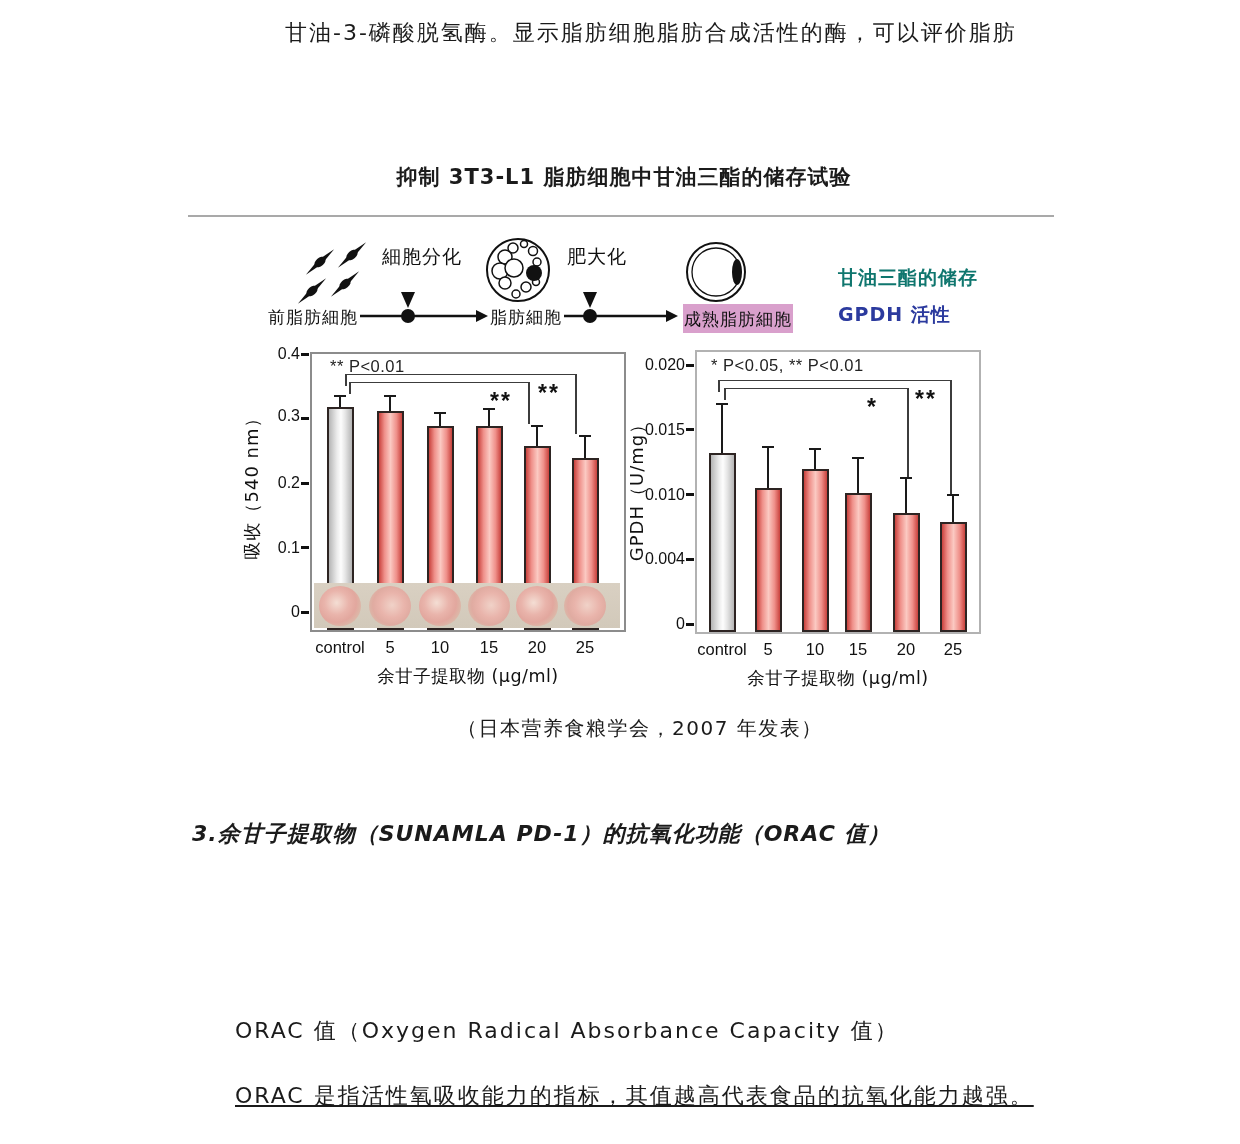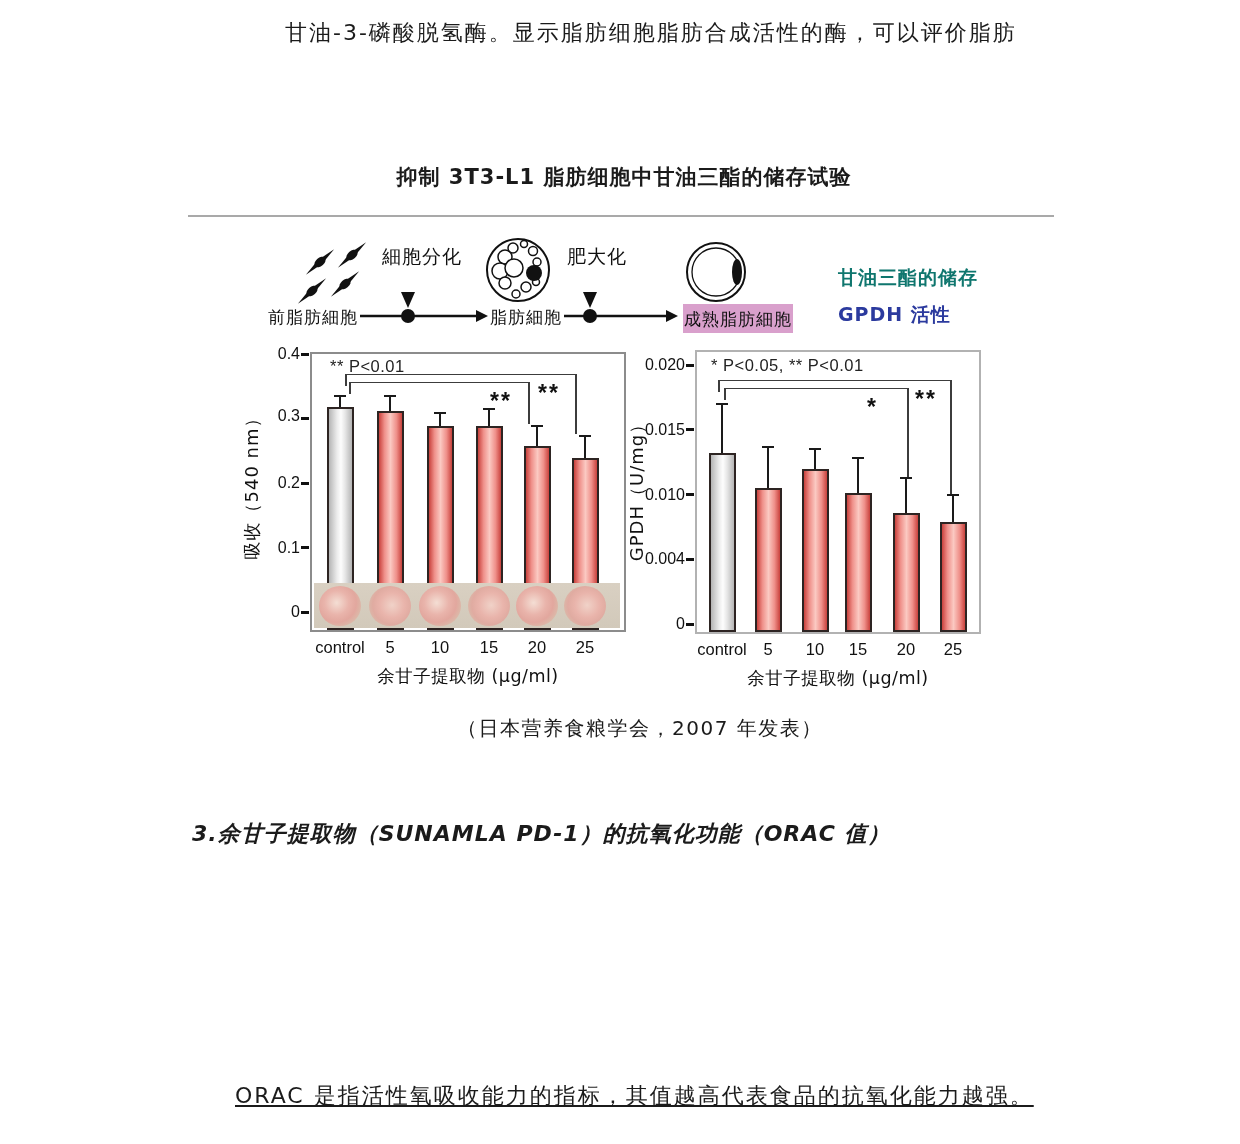--- a/index.html
+++ b/index.html
@@ -212,15 +212,16 @@
       <div class="x-label" style="left: 126px; top: 288px; width: 70px;">15</div>
       <div class="x-label" style="left: 174px; top: 288px; width: 70px;">20</div>
       <div class="x-label" style="left: 221px; top: 288px; width: 70px;">25</div>
       <div class="x-title" style="left: 26px; top: 314px; width: 230px;">余甘子提取物 (µg/ml)</div>
       <div class="y-title" style="left: -160px; top: 125px; width: 200px; height: 22px; line-height: 22px;">GPDH（U/mg）</div>
     </div>
 
   <div class="abs caption" style="left:457px;top:704px;margin-top:11px;">（日本营养食粮学会，2007 年发表）</div>
 
   <div class="abs heading" style="left:192px;top:819px;font-style:italic;">3.余甘子提取物（SUNAMLA PD-1）的抗氧化功能（ORAC 值）</div>
+  <div class="abs body-text" style="left:235px;top:1016px;">ORAC 值（Oxygen Radical Absorbance Capacity 值）</div>
   <div class="abs body-text" style="left:235px;top:1081px;text-decoration:underline;">ORAC 是指活性氧吸收能力的指标，其值越高代表食品的抗氧化能力越强。</div>
 
 </div>
 
 </body></html>

